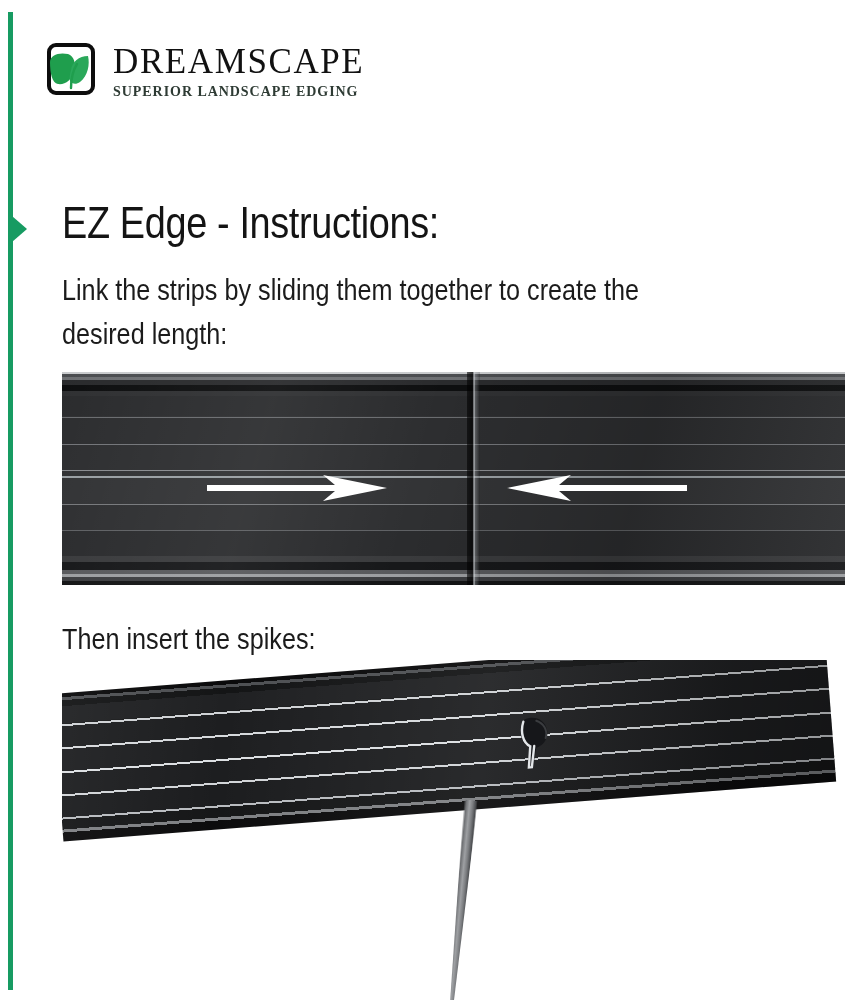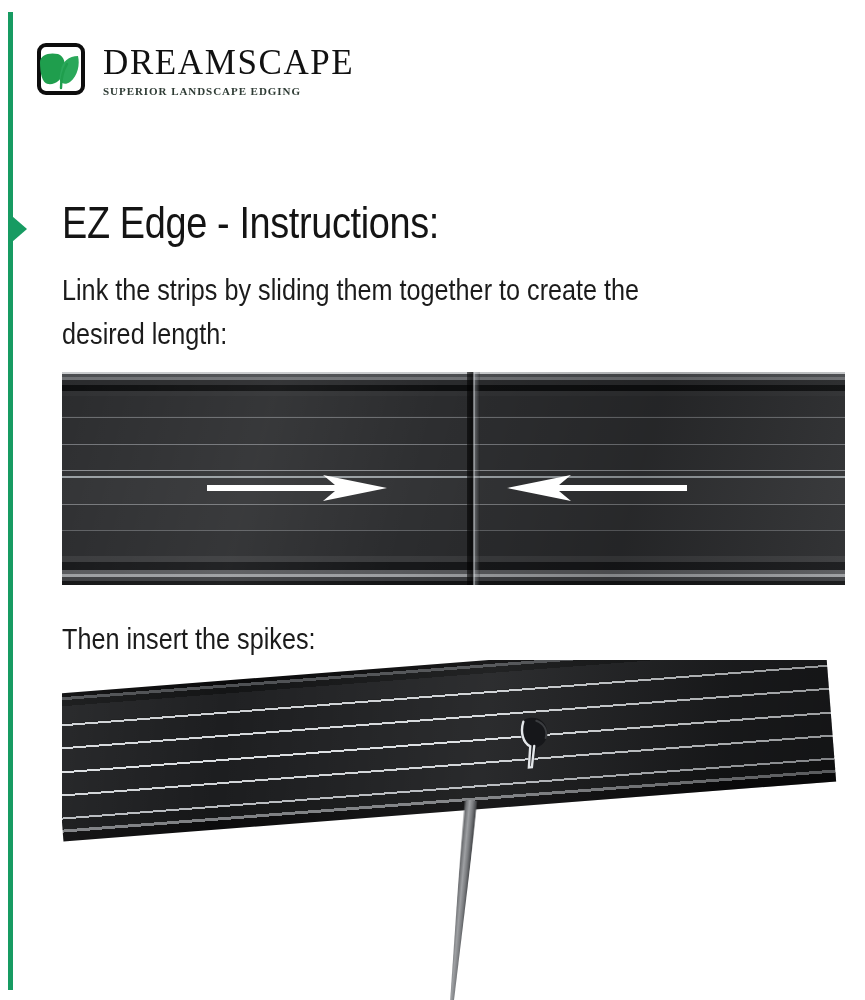--- a/index.html
+++ b/index.html
@@ -32,21 +32,21 @@
     width: 0;
     height: 0;
     border-top: 13px solid transparent;
     border-bottom: 13px solid transparent;
     border-left: 15px solid #179b62;
   }
 
   
   .brand {
     position: absolute;
-    left: 31px;
+    left: 41px;
     top: 40px;
     display: flex;
     align-items: center;
   }
   .brand-mark {
     width: 62px;
     height: 62px;
     position: relative;
     flex: none;
   }
@@ -77,21 +77,21 @@
     font-family: "Liberation Serif", serif;
     font-size: 35px;
     letter-spacing: 1.6px;
     line-height: 1;
     color: #111111;
     white-space: nowrap;
   }
   .brand-sub {
     font-family: "Liberation Serif", serif;
     font-weight: bold;
-    font-size: 11px;
+    font-size: 14px;
     letter-spacing: 0.95px;
     line-height: 1;
     margin-top: 6px;
     color: #2e3b34;
     white-space: nowrap;
   }
 
   
   .heading {
     position: absolute;

